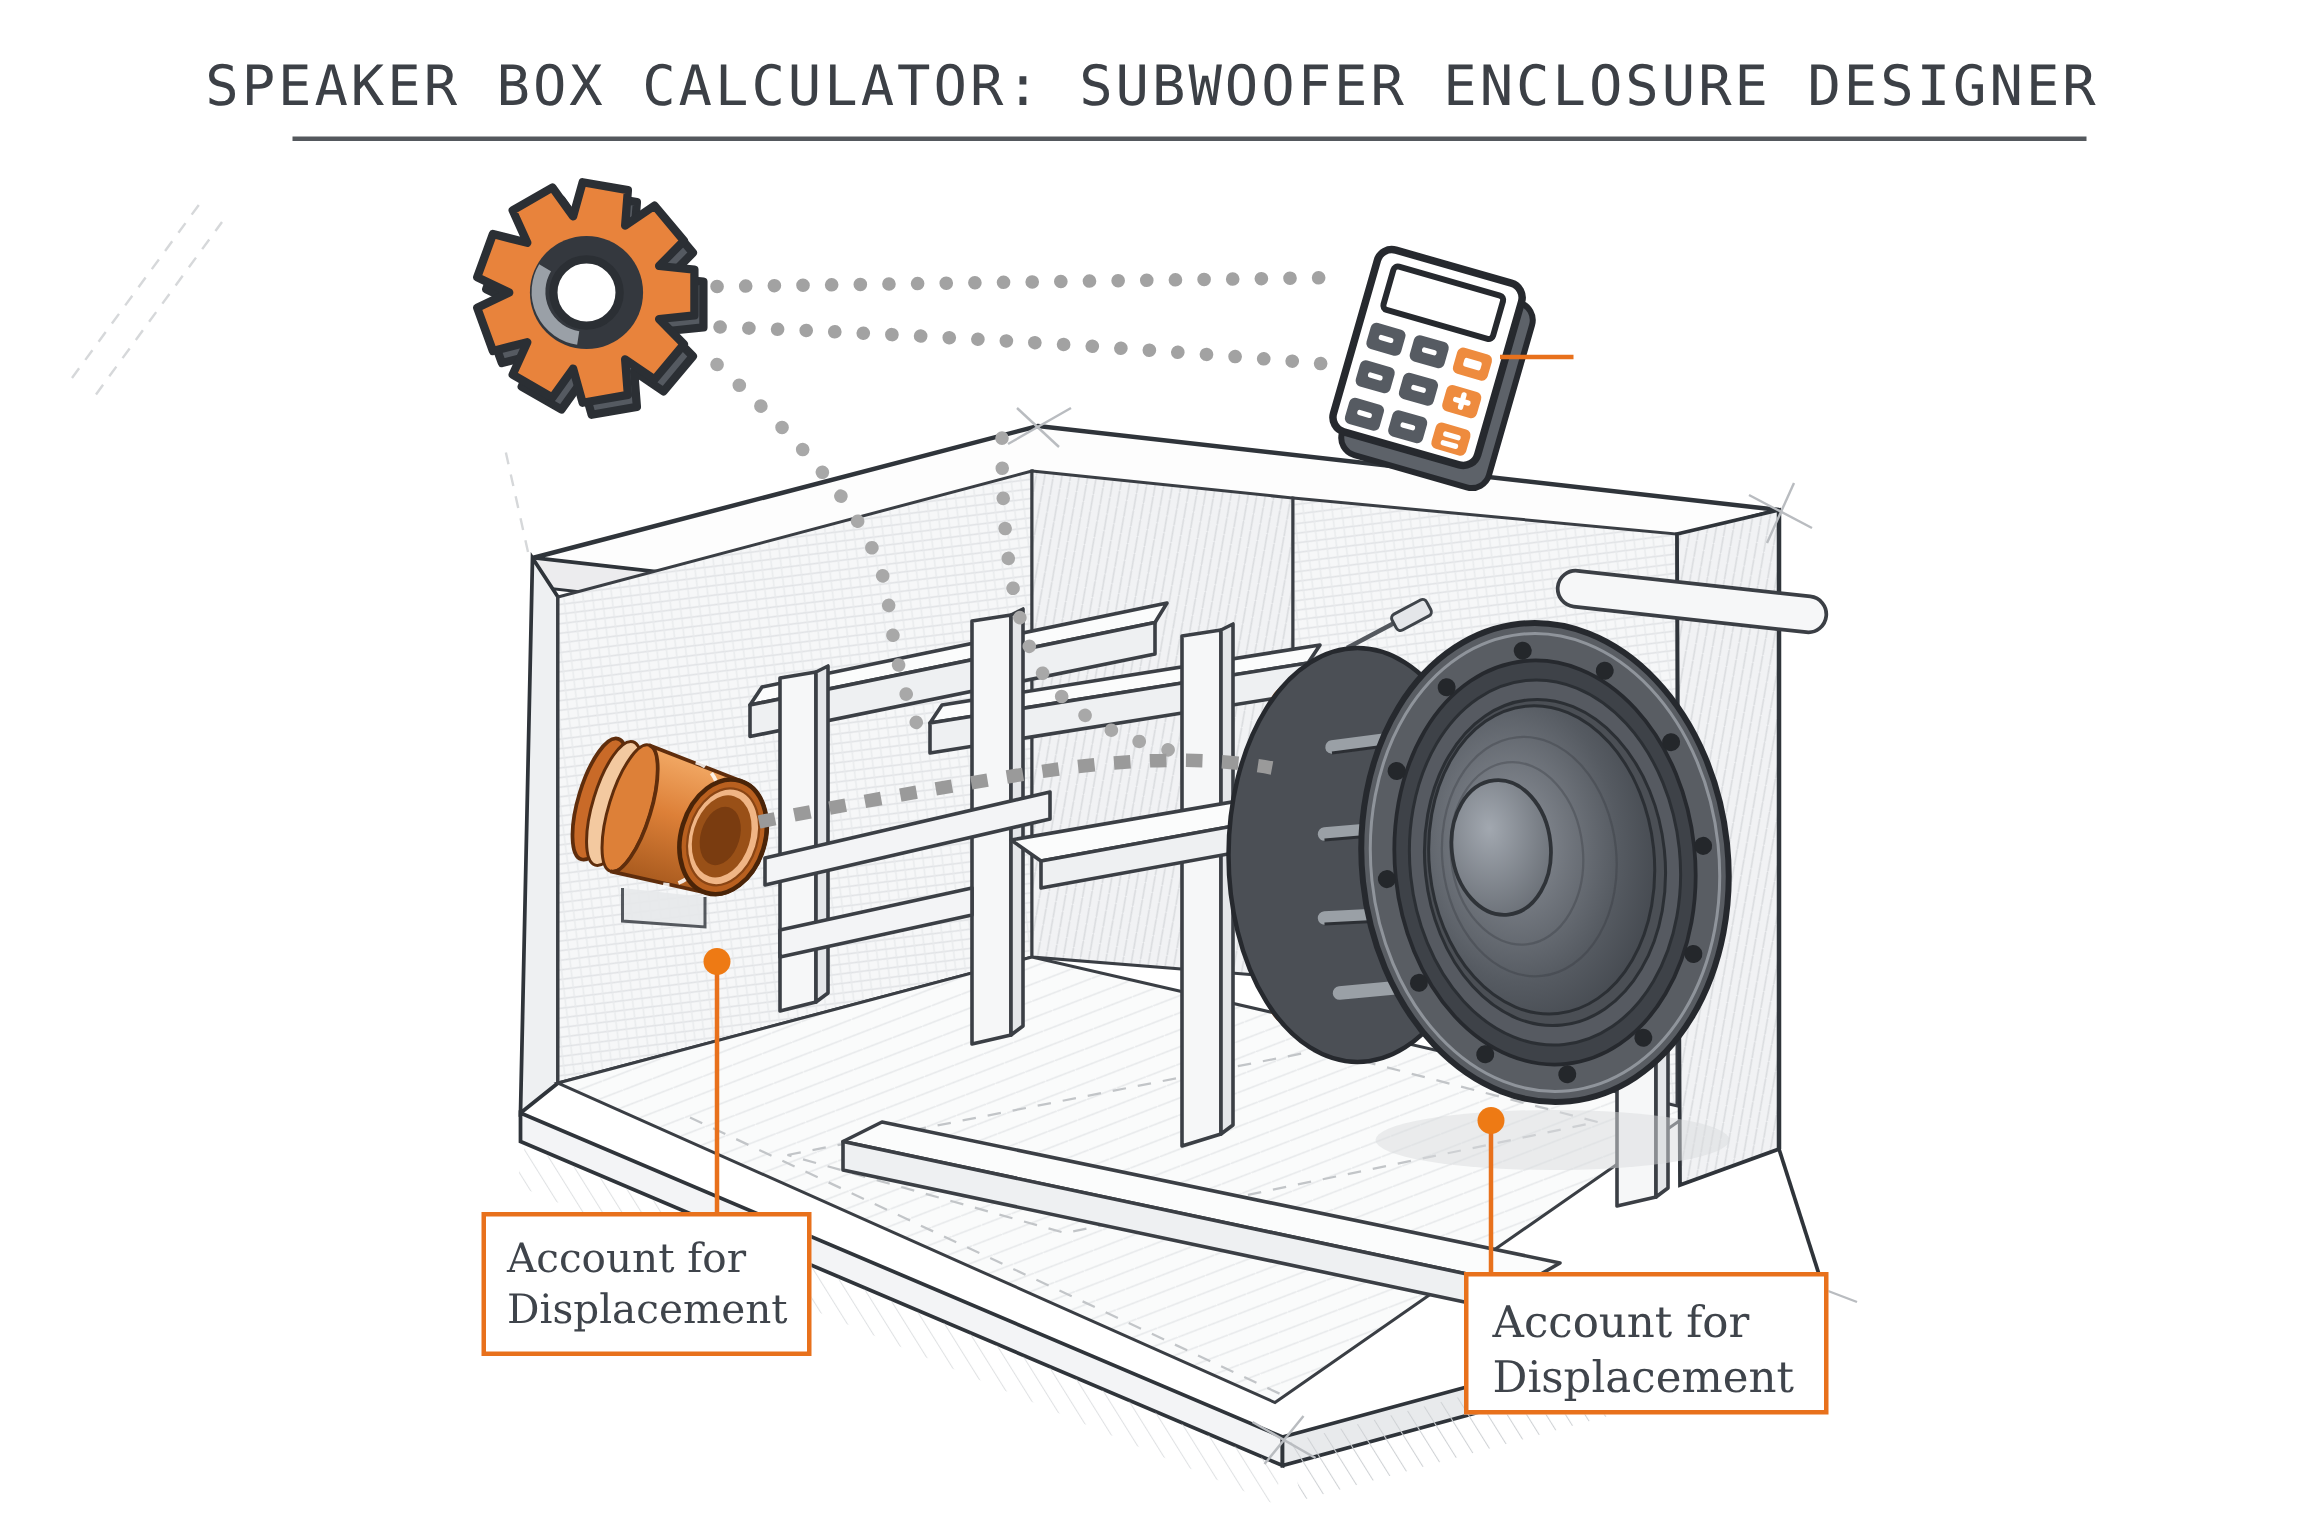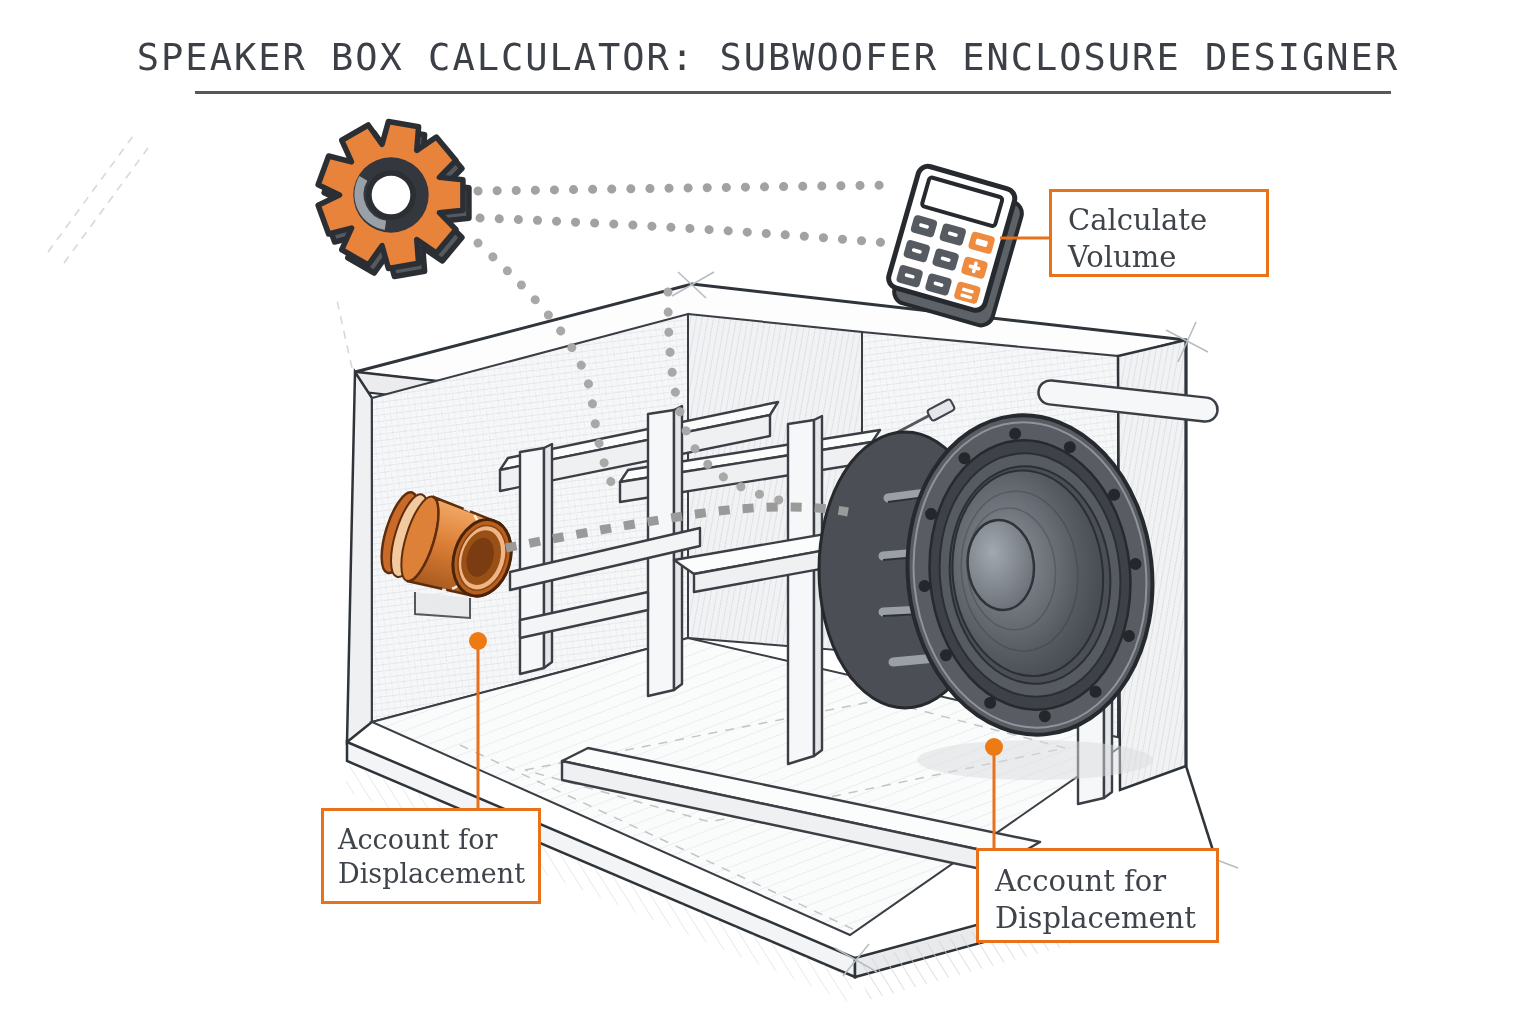--- a/index.html
+++ b/index.html
@@ -277,23 +277,20 @@
     </g>
     <g>
       <line x1="994" y1="751" x2="994" y2="850" stroke="#E8711C" stroke-width="3"></line>
       <circle cx="994" cy="747" r="9" fill="#EE7A14"></circle>
     </g>
   </svg>
 
   <div class="title">SPEAKER BOX CALCULATOR: SUBWOOFER ENCLOSURE DESIGNER</div>
   <div class="title-rule"></div>
 
-  <div class="callout" id="co-calc">
-    <span>Calculate Volume</span>
-  </div>
   <div class="callout" id="co-left">
     <span>Account for Displacement</span>
   </div>
   <div class="callout" id="co-right">
     <span>Account for Displacement</span>
   </div>
 
 </div>
 
 </body></html>

